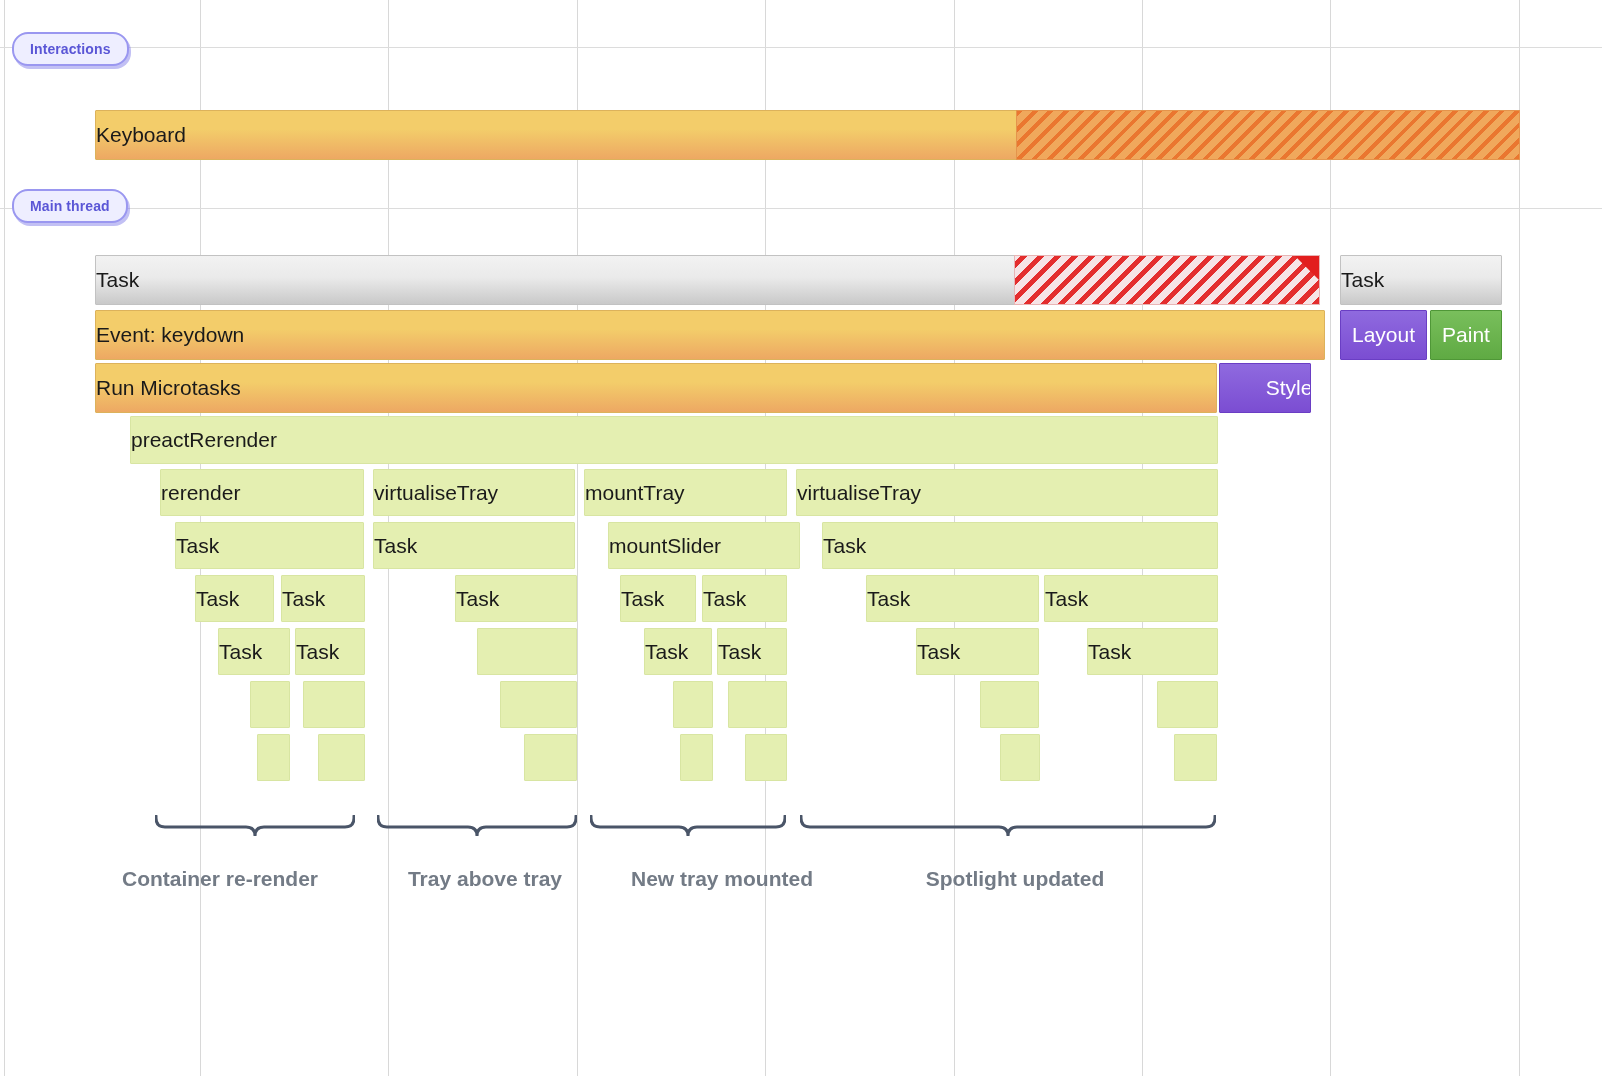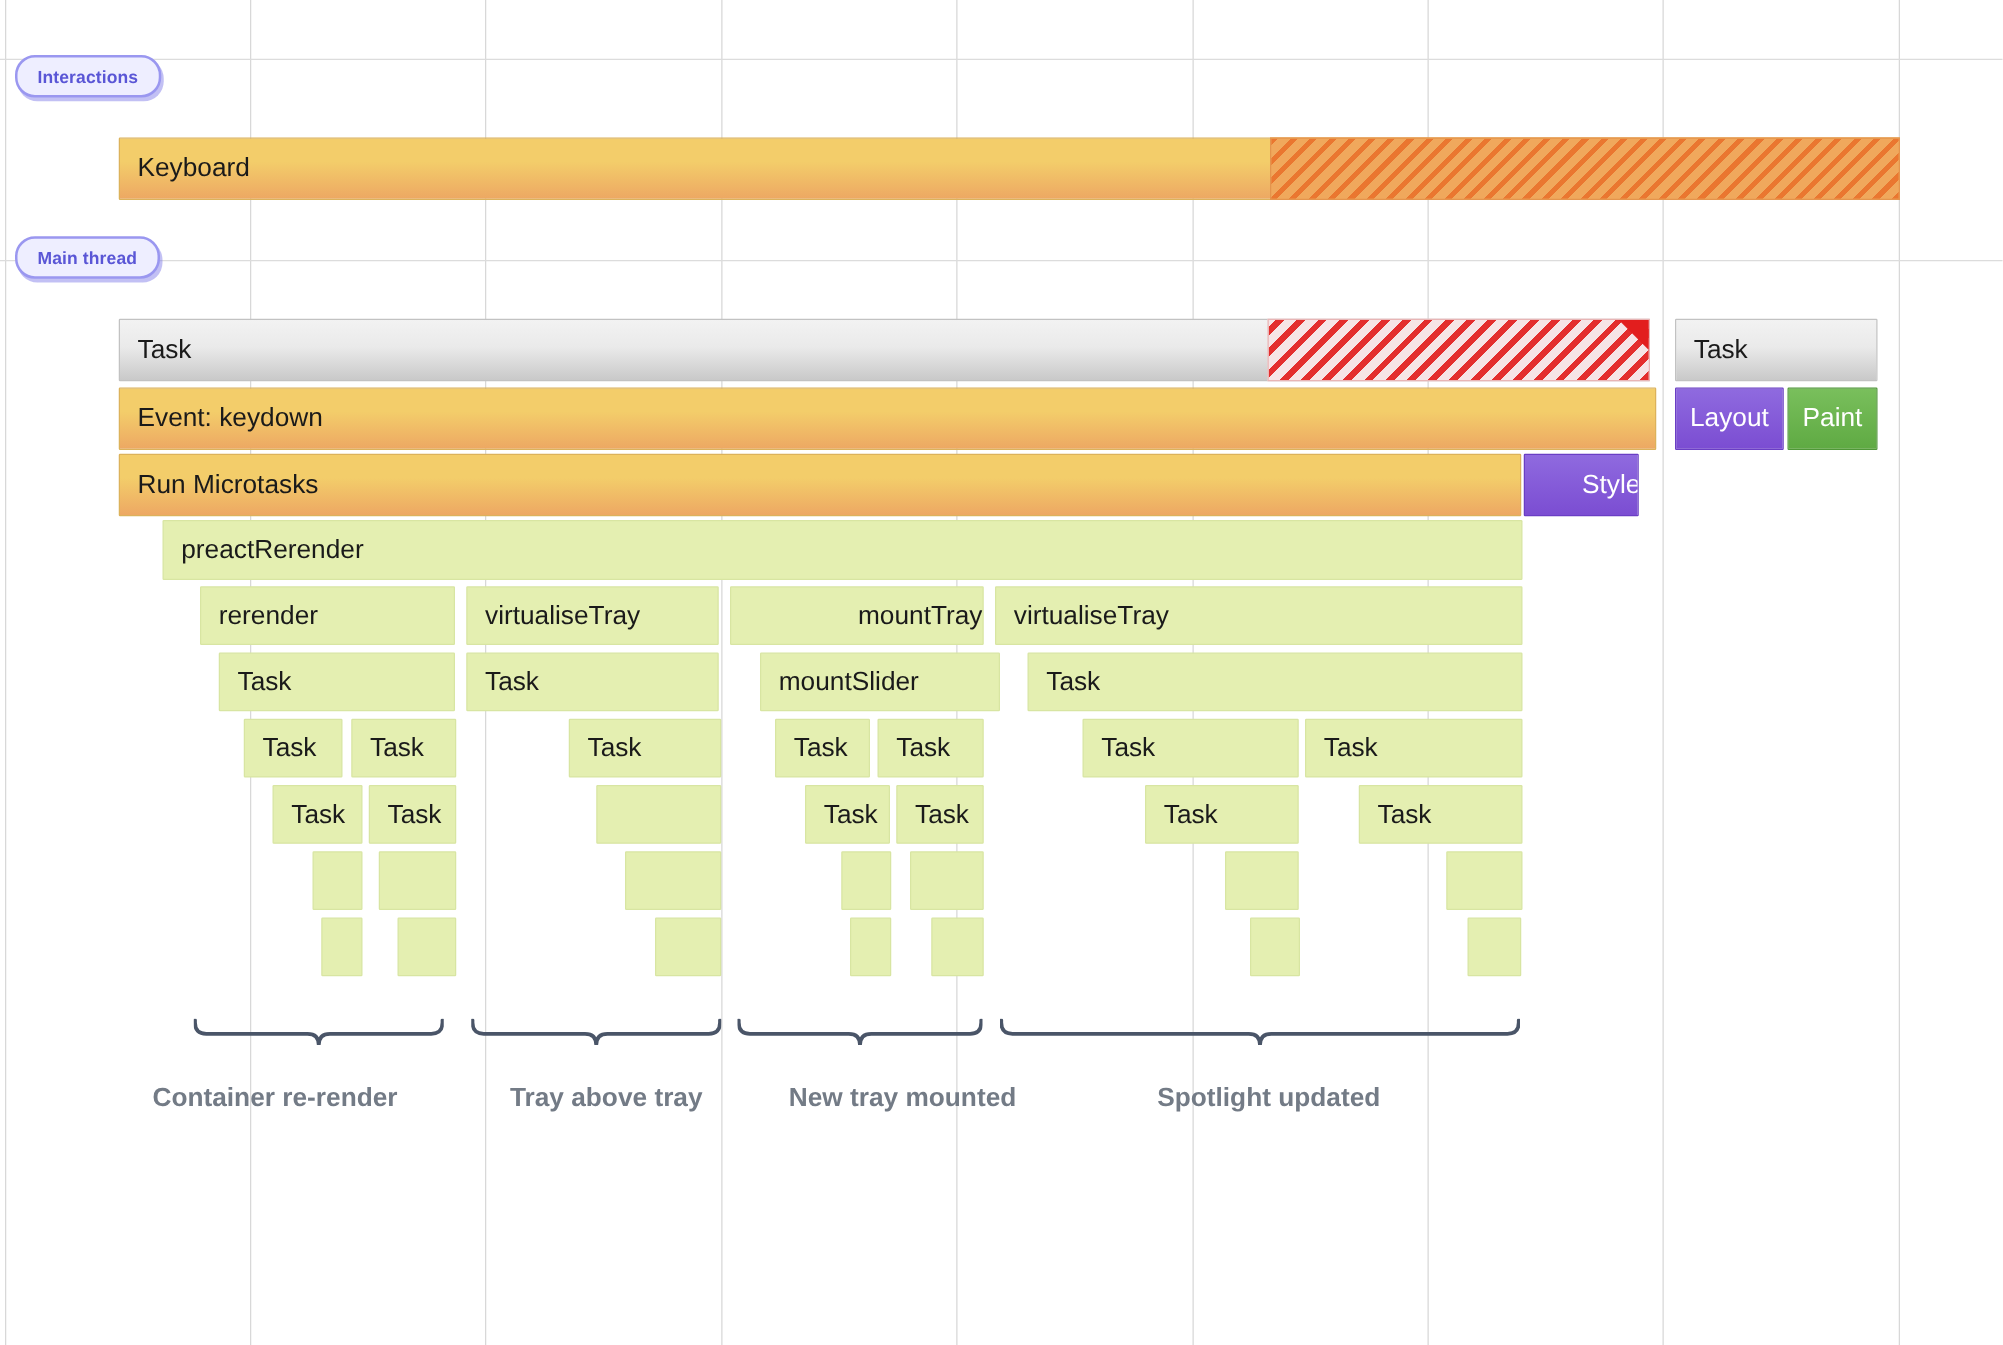--- a/index.html
+++ b/index.html
@@ -34,21 +34,20 @@
 
   
   .bar{
     position:absolute;
     display:flex;align-items:center;
     box-sizing:border-box;
     overflow:hidden;
     white-space:nowrap;
     font-size:21px;
     color:#1a1a1a;
-    padding-left:14px;
     border-radius:1px;
   }
   .bar.small{font-size:0;padding:0;}
 
   .bar-orange{
     background:linear-gradient(180deg,#f3cd6a 0%,#f3cd6a 38%,#eda863 100%);
     border:1px solid #dcb25b;
   }
   .bar-grey{
     background:linear-gradient(180deg,#f2f2f2 0%,#eaeaea 45%,#c9c9c9 100%);
@@ -128,21 +127,21 @@
       <div class="vgrid" style="left: 1142px;"></div>
       <div class="vgrid" style="left: 1330px;"></div>
       <div class="vgrid" style="left: 1519px;"></div>
     </div>
 
   <div id="rule-layer">
       <div class="hline" style="top: 47px;"></div>
       <div class="hline" style="top: 208px;"></div>
     </div>
 
-  <div class="track-badge" style="left:12px;top:32px;margin-top:12px;">
+  <div class="track-badge" style="left:12px;top:32px;">
     <span>Interactions</span>
   </div>
   <div class="track-badge" style="left:12px;top:189px;justify-content:center;">
     <span>Main thread</span>
   </div>
 
   <div id="bars-layer">
       <div class="bar bar-orange" style="left: 95px; top: 110px; width: 1425px; height: 50px;">
         <span>Keyboard</span>
       </div>
@@ -172,21 +171,21 @@
       </div>
       <div class="bar bar-green" style="left: 130px; top: 416px; width: 1088px; height: 48px;">
         <span>preactRerender</span>
       </div>
       <div class="bar bar-green" style="left: 160px; top: 469px; width: 204px; height: 47px;">
         <span>rerender</span>
       </div>
       <div class="bar bar-green" style="left: 373px; top: 469px; width: 202px; height: 47px;">
         <span>virtualiseTray</span>
       </div>
-      <div class="bar bar-green" style="left: 584px; top: 469px; width: 203px; height: 47px; justify-content: flex-end;">
+      <div class="bar bar-green" style="left: 584px; top: 469px; width: 203px; height: 47px;">
         <span>mountTray</span>
       </div>
       <div class="bar bar-green" style="left: 796px; top: 469px; width: 422px; height: 47px;">
         <span>virtualiseTray</span>
       </div>
       <div class="bar bar-green" style="left: 175px; top: 522px; width: 189px; height: 47px;">
         <span>Task</span>
       </div>
       <div class="bar bar-green" style="left: 373px; top: 522px; width: 202px; height: 47px;">
         <span>Task</span>

